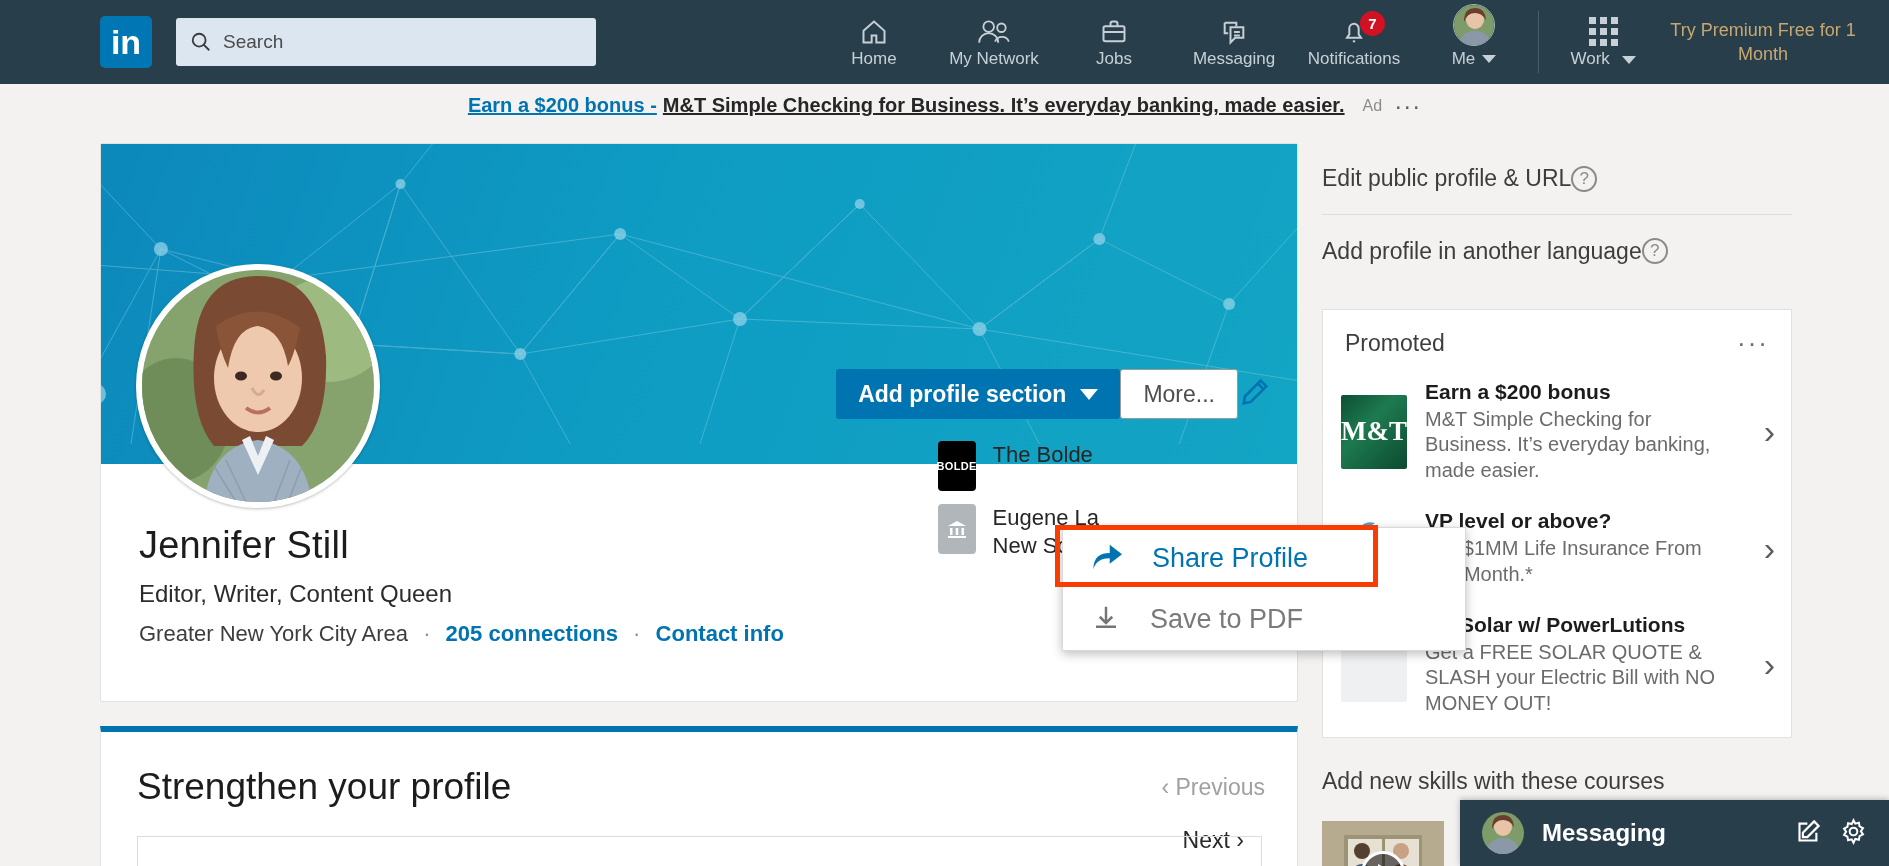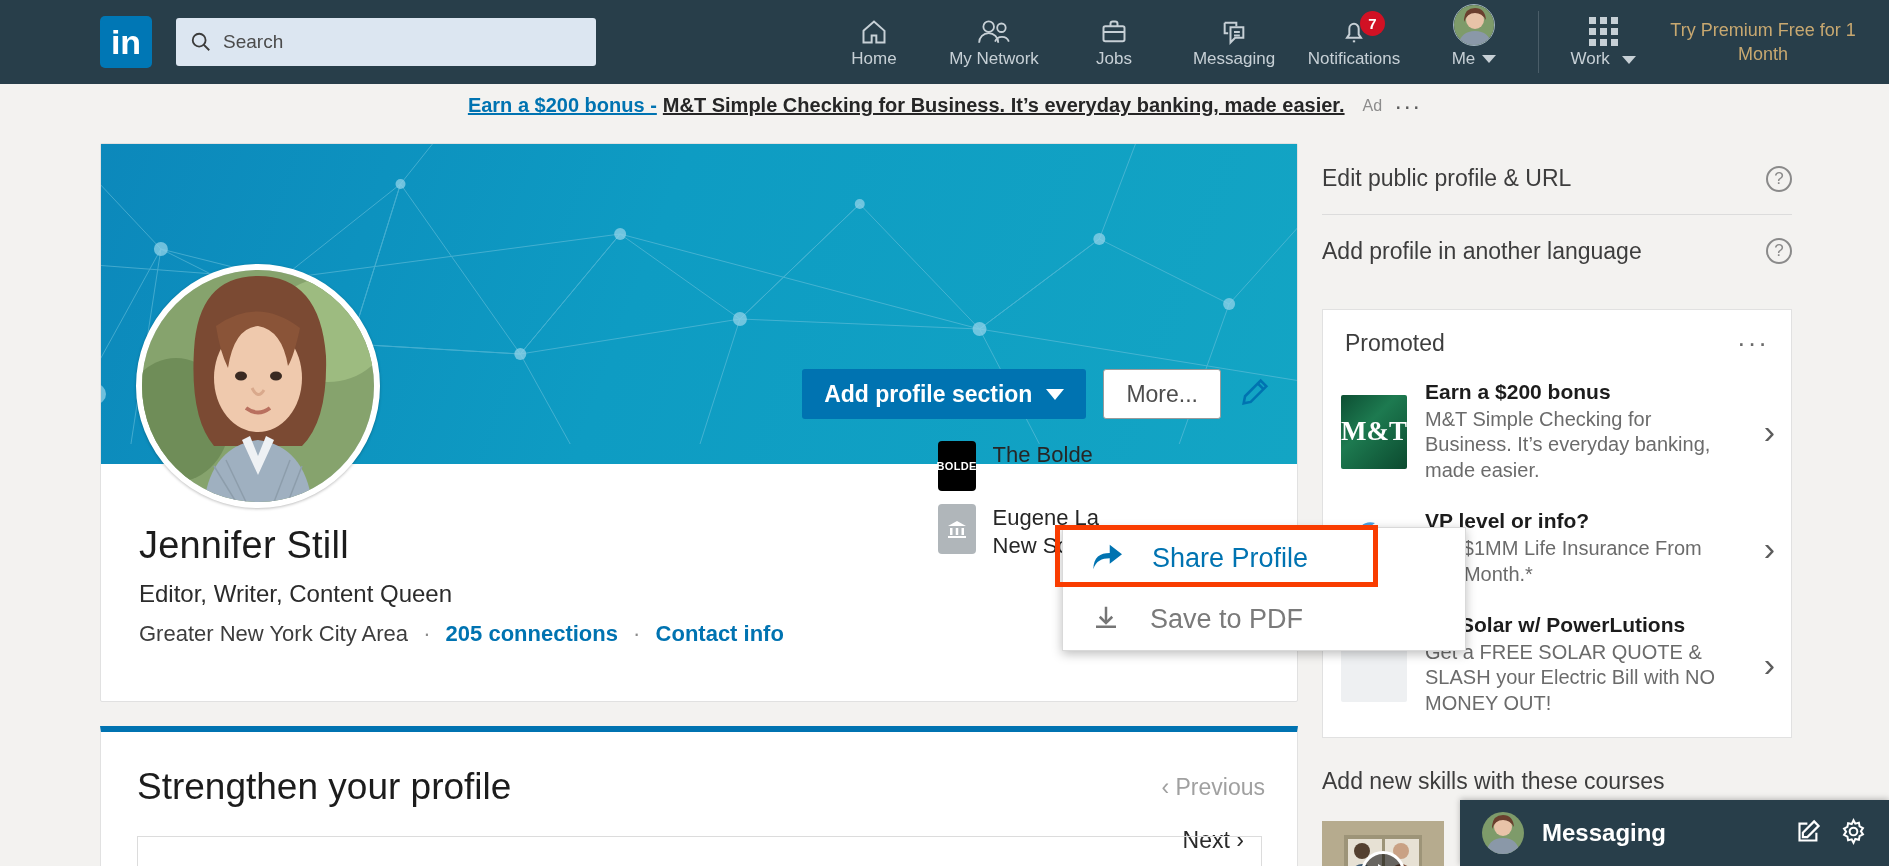--- a/index.html
+++ b/index.html
@@ -96,21 +96,21 @@
     box-shadow: 0 1px 3px rgba(0,0,0,.25);
   }
 
   .identity { position: absolute; left: 38px; top: 380px; }
   .pname { font-size: 38px; color: #1c1c1c; font-weight: normal; letter-spacing: .2px; }
   .headline { font-size: 24px; color: #2b2b2b; margin-top: 13px; }
   .meta { font-size: 22px; color: #3d3d3d; margin-top: 13px; }
   .meta a { color: #0073b1; text-decoration: none; font-weight: bold; }
   .meta .dot { color: #8c8c8c; margin: 0 9px; }
 
-  .actions { position: absolute; right: 25px; top: 225px; display: flex; align-items: center; gap: 17px; }
+  .actions { position: absolute; right: 25px; top: 225px; display: flex; align-items: center; }
   .btn-primary {
     background: #0073b1; color: #fff; border: none; border-radius: 3px;
     height: 50px; padding: 0 22px; font-size: 23px; font-weight: bold;
     display: flex; align-items: center; gap: 14px; cursor: pointer;
     font-family: "Liberation Sans", sans-serif;
   }
   .btn-primary .c2 { width: 0; height: 0; border-left: 9px solid transparent;
                      border-right: 9px solid transparent; border-top: 11px solid #fff; }
   .btn-outline {
     background: #fff; color: #4d4d4d; border: 1px solid #9a9a9a; border-radius: 3px;
@@ -154,22 +154,22 @@
   .pager .prev { color: #a0a0a0; cursor: pointer; }
   .pager .next { color: #2a2a2a; cursor: pointer; }
   .inner-box {
     position: absolute; left: 36px; top: 104px; width: 1125px; height: 60px;
     border: 1px solid #dcdcdc; border-bottom: none;
   }
 
   
   .rail { position: absolute; left: 1322px; top: 143px; width: 470px; }
   .rail-link {
-    height: 72px; display: flex; align-items: center; justify-content: space-between;
-    font-size: 23px; color: #3d3d3d; cursor: pointer; border-bottom: 1px solid #dcdcdc; gap: 8px;
+    height: 72px; display: flex; align-items: center; justify-content: flex-start;
+    font-size: 23px; color: #3d3d3d; cursor: pointer; border-bottom: 1px solid #dcdcdc;
   }
   .rail-link:nth-of-type(2) { border-bottom: none; }
   .qmark { width: 26px; height: 26px; border-radius: 50%; border: 2px solid #8a8a8a;
            color: #8a8a8a; font-size: 17px; display: flex; align-items: center;
            justify-content: center; flex: none; }
 
   .promo-card {
     margin-top: 22px; background: #fff; border: 1px solid #e1e1e1; padding: 18px 0 8px;
   }
   .promo-head { display: flex; align-items: center; justify-content: space-between; padding: 0 22px 8px; }
@@ -504,21 +504,21 @@
           <svg width="66" height="66" viewBox="0 0 66 66">
             <rect width="66" height="66" fill="#fff"></rect>
             <path d="M14 26 Q20 8 34 12 Q24 18 24 28 Z" fill="#4a9fe0"></path>
             <path d="M10 34 Q16 20 36 22 Q52 24 52 34 Q34 30 10 34 Z" fill="#6cbf8f"></path>
             <path d="M30 22 Q52 24 52 34 Q42 34 30 30 Z" fill="#1f7a66"></path>
             <path d="M16 36 H50 L40 48 H26 Z" fill="#b9bcc0"></path>
             <rect x="29" y="48" width="8" height="12" fill="#b9bcc0"></rect>
           </svg>
         </span>
         <span class="promo-body">
-          <span class="promo-title" style="display:block">VP level or info?</span>
+          <span class="promo-title" style="display:block">VP level or above?</span>
           <span class="promo-sub" style="display:block">Get $1MM Life Insurance From $28/Month.*</span>
         </span>
         <span class="chev">›</span>
       </div>
 
       <div class="promo-item">
         <span class="promo-logo" style="background:#eef0f2"></span>
         <span class="promo-body">
           <span class="promo-title" style="display:block">Go Solar w/ PowerLutions</span>
           <span class="promo-sub" style="display:block">Get a FREE SOLAR QUOTE &amp; SLASH your Electric Bill with NO MONEY OUT!</span>

